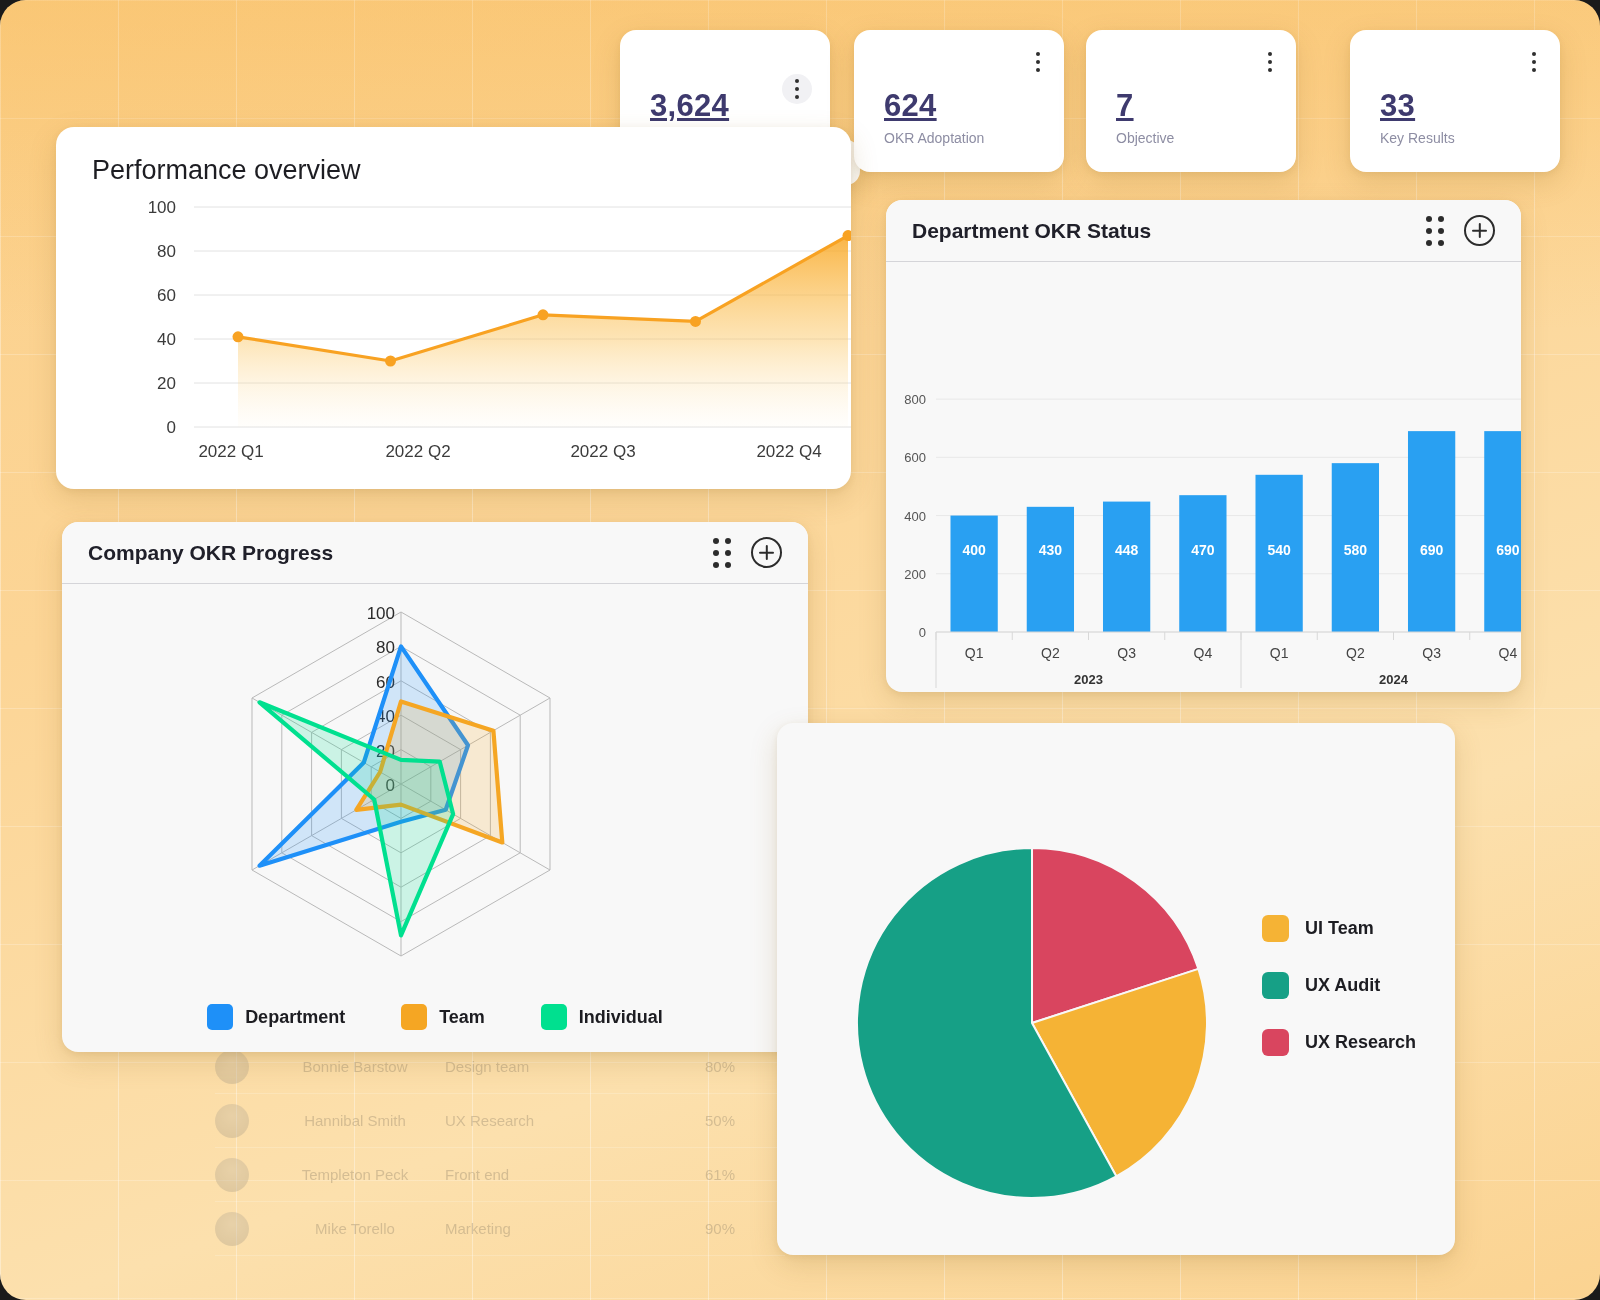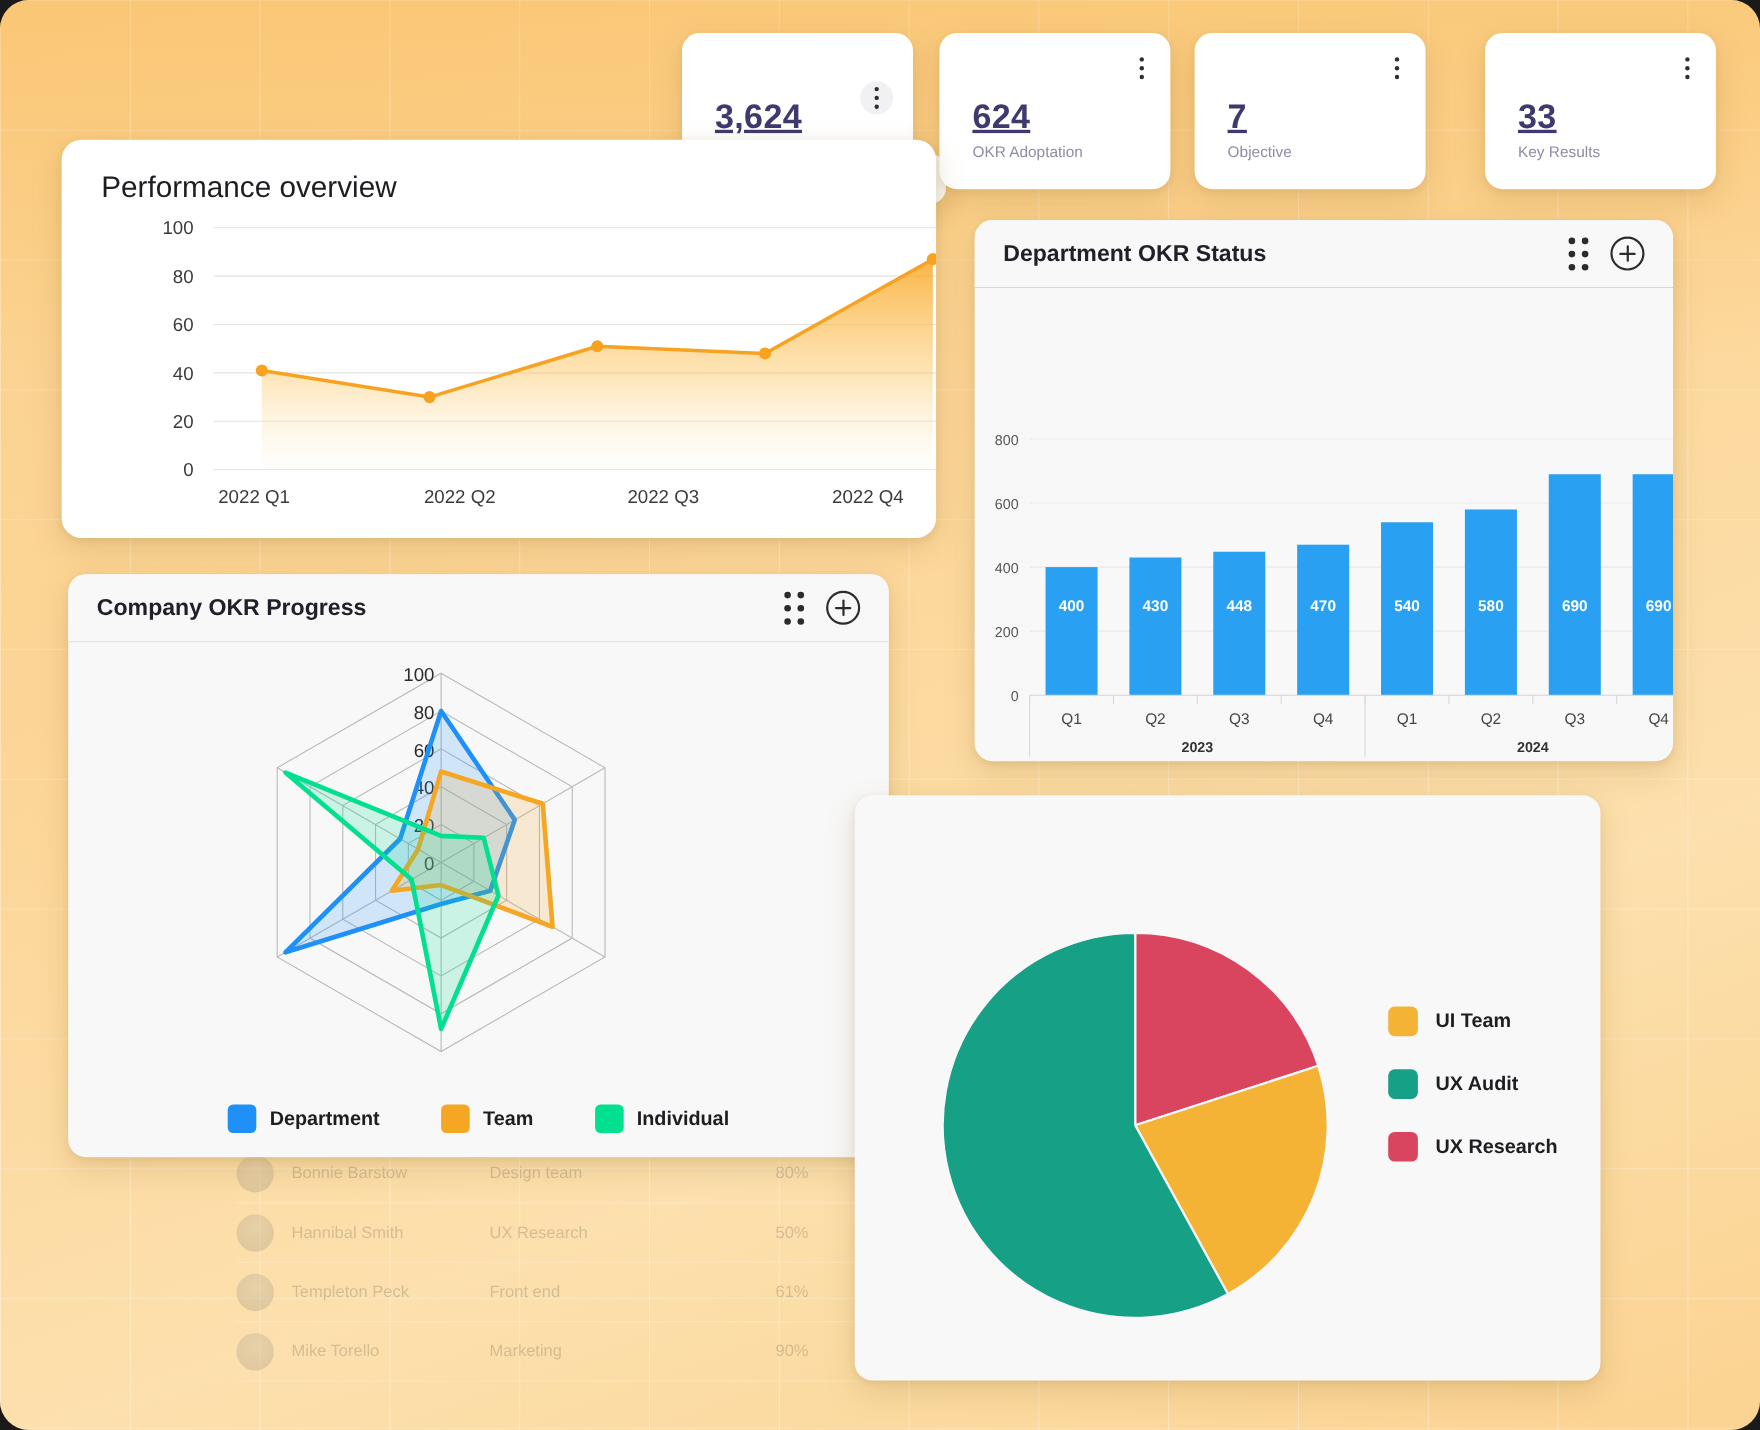--- a/index.html
+++ b/index.html
@@ -39,21 +39,21 @@
   .bg-row {
     display: flex; align-items: center; height: 54px;
     border-bottom: 1px solid rgba(255,255,255,.45);
     color: #9a8a6e; font-size: 15px;
   }
   .bg-avatar {
     width: 34px; height: 34px; border-radius: 50%;
     background: radial-gradient(circle at 50% 35%, #cbbda4, #b0a084);
     margin-right: 16px; flex: none;
   }
-  .bg-name { width: 180px; }
+  .bg-name { width: 180px; text-align: center; }
   .bg-dept { width: 230px; }
   .bg-pct  { width: 60px; text-align: right; }
 
   
   .card {
     position: absolute;
     background: #ffffff;
     border-radius: 16px;
     box-shadow: 0 10px 28px rgba(140,100,30,.18), 0 2px 6px rgba(140,100,30,.10);
   }

